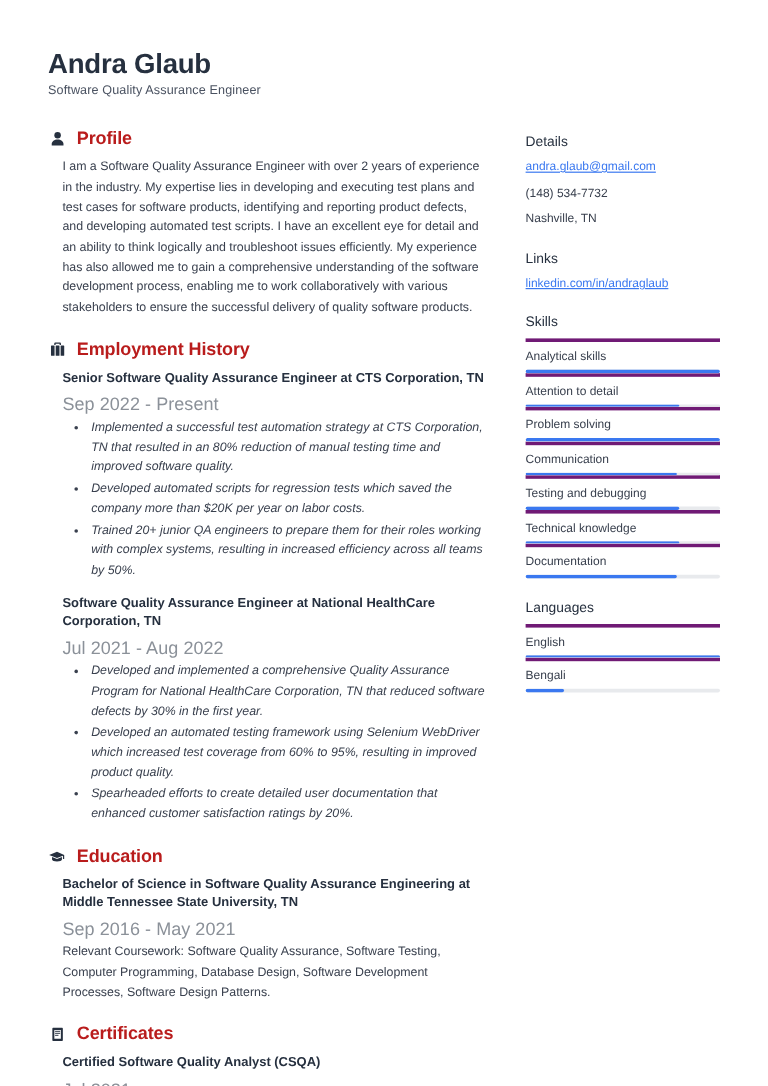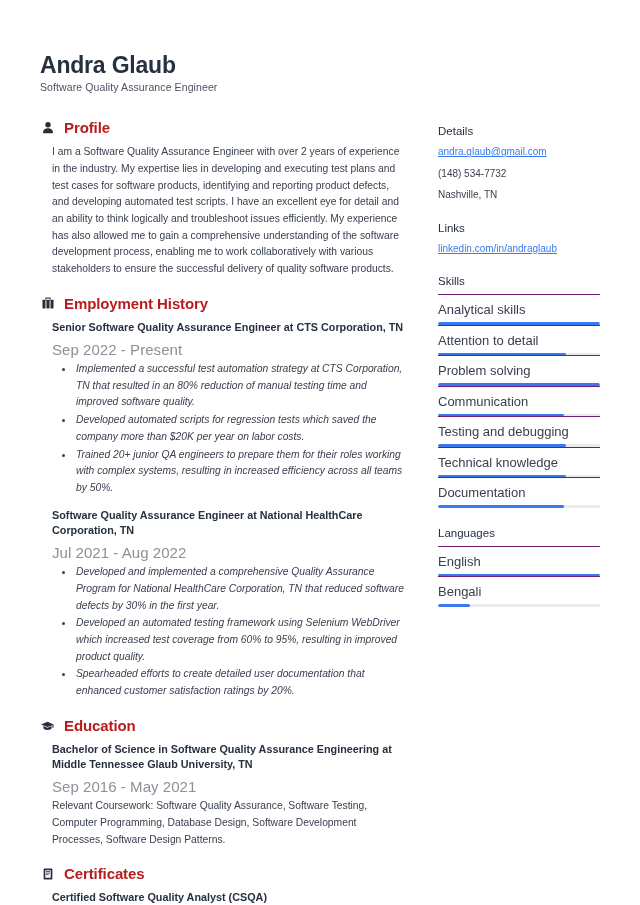--- a/index.html
+++ b/index.html
@@ -14,21 +14,21 @@
     font-family: "Liberation Sans", sans-serif;
     color: #2c3340;
     -webkit-font-smoothing: antialiased;
   }
 
   .page {
     position: relative;
     width: 640px;
     height: 905px;
     background: #ffffff;
-    padding: 52px 40px 0 40px;
+    padding: 40px 40px 0 40px;
   }
 
   
   .header { margin-bottom: 26px; }
 
   .name {
     font-size: 23px;
     font-weight: bold;
     letter-spacing: -0.2px;
     color: #26303f;
@@ -155,24 +155,24 @@
     margin-bottom: 6px;
     display: block;
     word-break: break-all;
     cursor: pointer;
   }
 
   
   .meter { margin-bottom: 0; }
 
   .meter-label {
-    font-size: 13px;
+    font-size: 10px;
     color: #39404e;
     padding: 7px 0 5px 0;
-    border-top: 1px solid #701a75;
+    border-top: 3px solid #701a75;
   }
   .meter:first-of-type .meter-label { border-top: none; padding-top: 0; }
 
   .meter-track {
     position: relative;
     height: 2.5px;
     width: 100%;
     background: #e8eaed;
     border-radius: 2px;
     overflow: hidden;
@@ -262,21 +262,21 @@
           <span class="section-icon">
             <svg width="15" height="15" viewBox="0 0 16 16" fill="currentColor">
               <path d="M8 4.1 1 6.9l7 2.8 5.3-2.1v2.9h1.1V6.9z"></path>
               <path d="M3.6 8.6v2.3c0 .9 2 1.8 4.4 1.8s4.4-.9 4.4-1.8V8.6L8 10.4z"></path>
             </svg>
           </span>
           <span class="section-title">Education</span>
         </div>
         <div class="section-body">
           <div class="entry">
-            <div class="entry-title">Bachelor of Science in Software Quality Assurance Engineering at Middle Tennessee Glaub University, TN</div>
+            <div class="entry-title">Bachelor of Science in Software Quality Assurance Engineering at Middle Tennessee State University, TN</div>
             <div class="entry-date">Sep 2016 - May 2021</div>
             <div class="entry-desc">Relevant Coursework: Software Quality Assurance, Software Testing, Computer Programming, Database Design, Software Development Processes, Software Design Patterns.</div>
           </div>
         </div>
       </div>
 
       <div class="section">
         <div class="section-head">
           <span class="section-icon">
             <svg width="14" height="14" viewBox="0 0 16 16" fill="currentColor">

